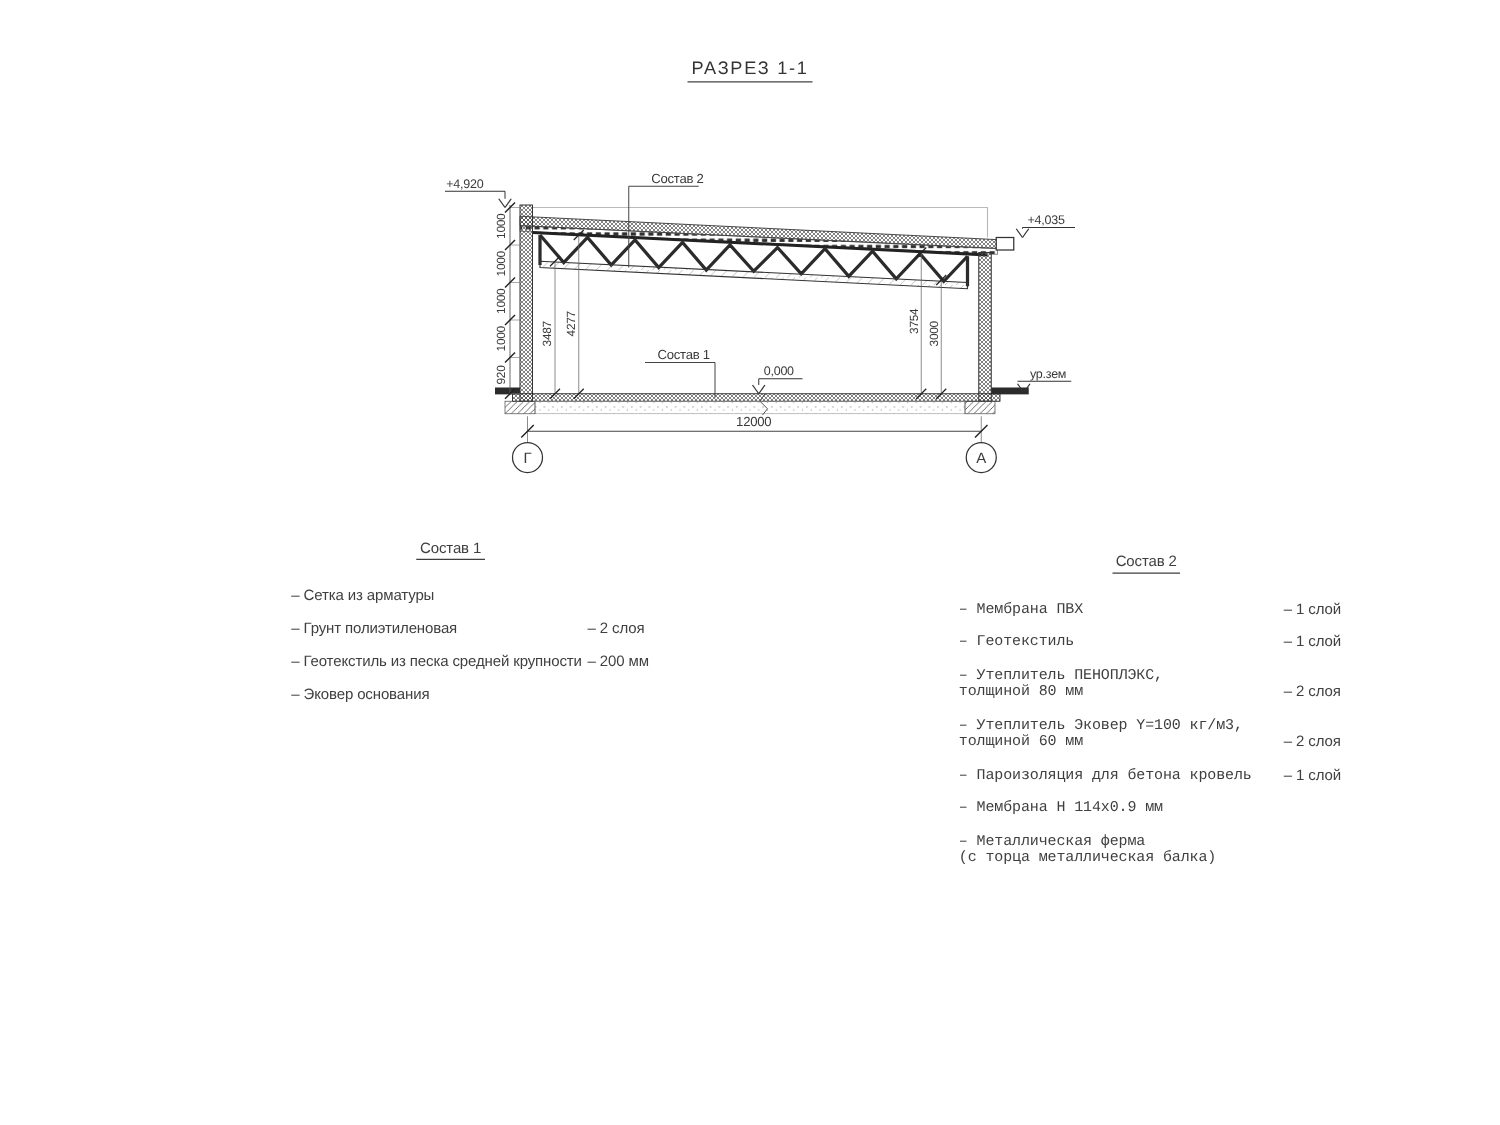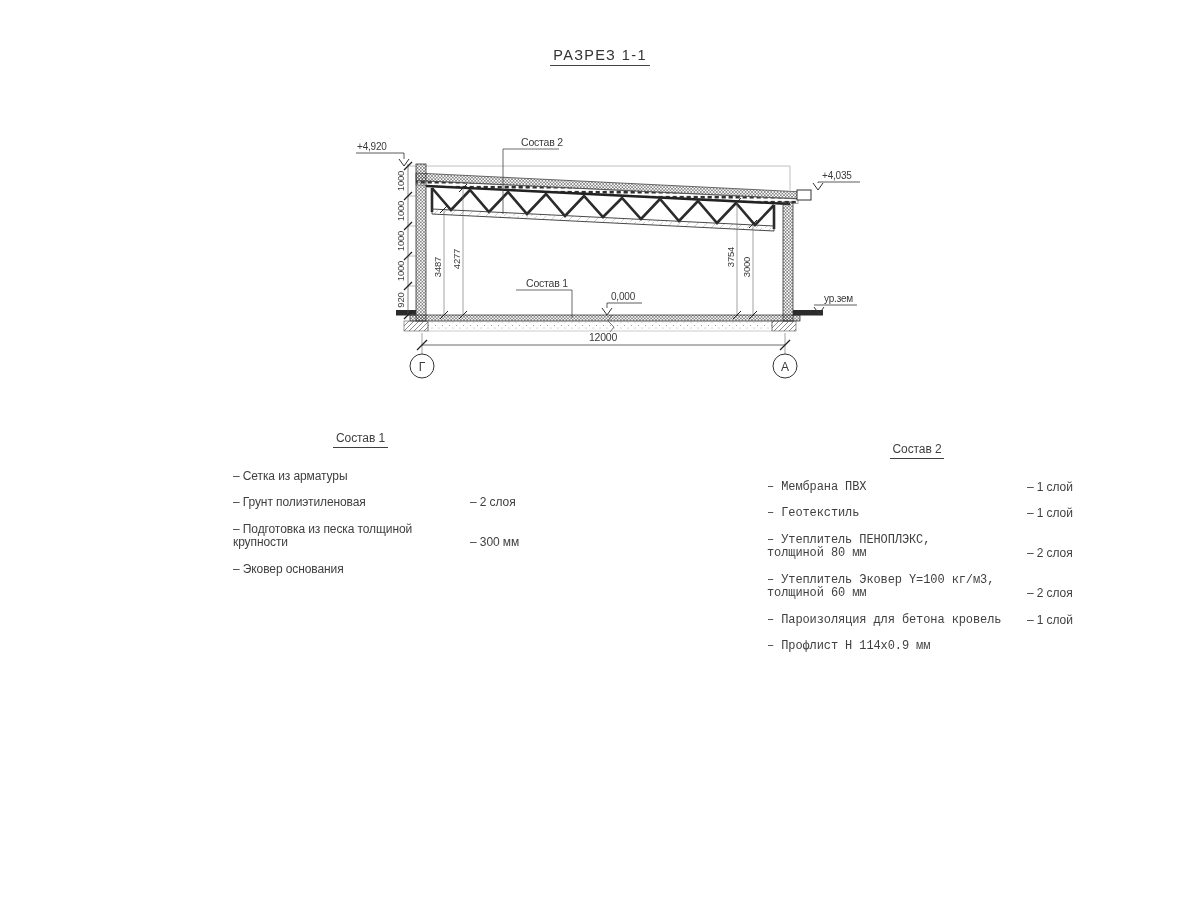--- a/index.html
+++ b/index.html
@@ -193,22 +193,22 @@
     </div>
     <div class="mat-row">
       <div class="mat-name">– Сетка из арматуры</div>
       <div class="mat-val"></div>
     </div>
     <div class="mat-row">
       <div class="mat-name">– Грунт полиэтиленовая</div>
       <div class="mat-val">– 2 слоя</div>
     </div>
     <div class="mat-row">
-      <div class="mat-name">– Подготовка из песка толщиной крупности</div>
-      <div class="mat-val">– 300 мм</div>
+      <div class="mat-name">– Геотекстиль из песка средней крупности</div>
+      <div class="mat-val">– 200 мм</div>
     </div>
     <div class="mat-row">
       <div class="mat-name">– Эковер основания</div>
       <div class="mat-val"></div>
     </div>
   </div>
 
   <div id="sostav2" class="mat-list">
     <div class="hdr-wrap">
       <span class="hdr">Состав 2</span>
@@ -229,18 +229,23 @@
     <div class="mat-row">
       <div class="mat-name">– Утеплитель Эковер Y=100 кг/м3,
 толщиной 60 мм</div>
       <div class="mat-val">– 2 слоя</div>
     </div>
     <div class="mat-row">
       <div class="mat-name">– Пароизоляция для бетона кровель</div>
       <div class="mat-val">– 1 слой</div>
     </div>
     <div class="mat-row">
-      <div class="mat-name">– Профлист Н 114х0.9 мм</div>
+      <div class="mat-name">– Мембрана Н 114х0.9 мм</div>
+      <div class="mat-val"></div>
+    </div>
+    <div class="mat-row">
+      <div class="mat-name">– Металлическая ферма
+(с торца металлическая балка)</div>
       <div class="mat-val"></div>
     </div>
   </div>
 
 </div>
 
 </body></html>

